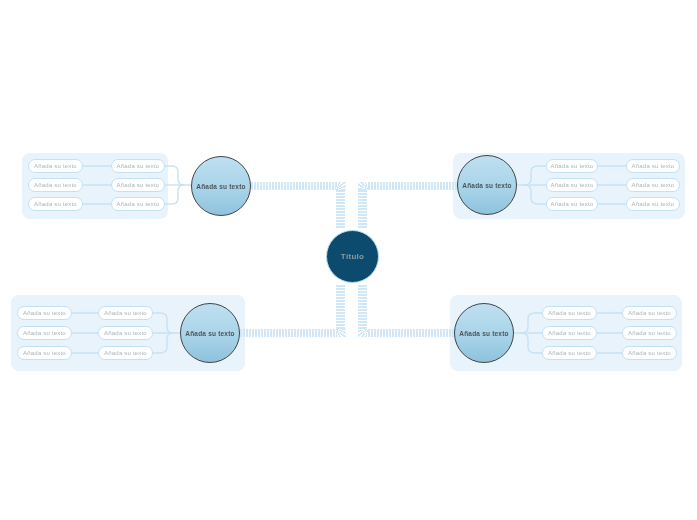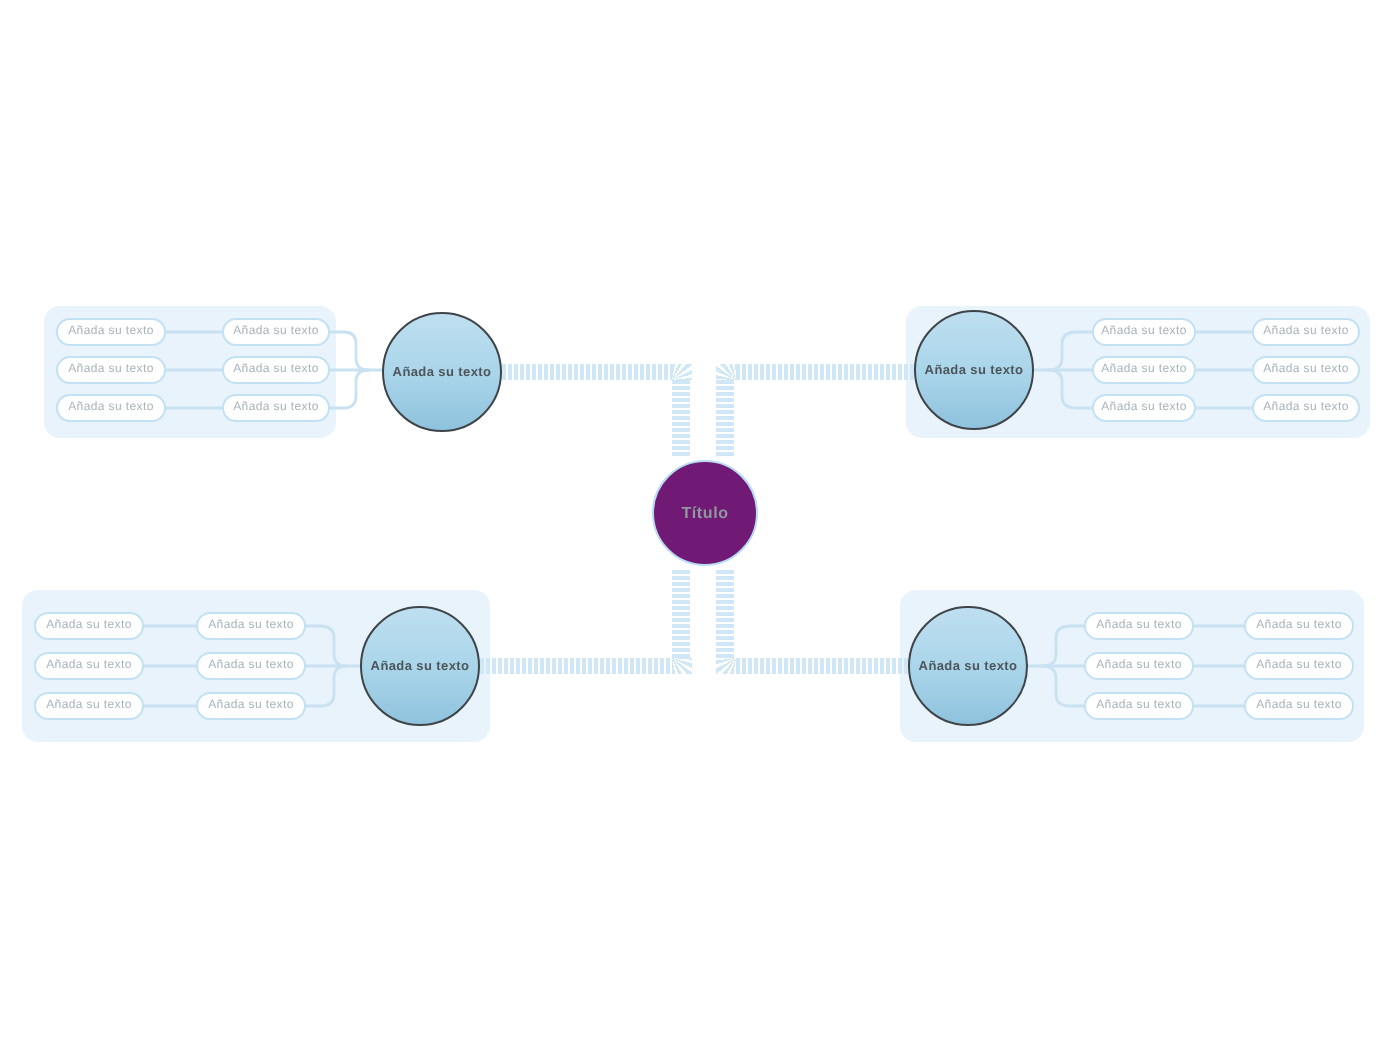--- a/index.html
+++ b/index.html
@@ -19,21 +19,21 @@
   .topic{
     position:absolute;width:60px;height:60px;border-radius:50%;box-sizing:border-box;
     border:1.5px solid #3e4448;
     background:linear-gradient(180deg,#bedff0 0%,#a8d4e9 55%,#8fc2dd 100%);
     display:flex;align-items:center;justify-content:center;
     font-size:6.5px;font-weight:600;color:#4d555b;letter-spacing:.2px;white-space:nowrap;
   }
   
   .center-topic{
     position:absolute;left:326px;top:230px;width:53px;height:53px;border-radius:50%;
-    box-sizing:border-box;border:1px solid #b9dcf2;background:#701a75;
+    box-sizing:border-box;border:1px solid #b9dcf2;background:#0c4a6e;
     display:flex;align-items:center;justify-content:center;
     font-size:8px;font-weight:600;color:#8f999f;letter-spacing:.3px;
   }
   
   .band{position:absolute;}
   .band-h{background:repeating-linear-gradient(90deg,#cfe7f6 0 1.8px,rgba(255,255,255,0) 1.8px 3px);}
   .band-v{background:repeating-linear-gradient(0deg,#cfe7f6 0 1.8px,rgba(255,255,255,0) 1.8px 3px);}
   .fan{position:absolute;}
   .fan-bl{background:repeating-conic-gradient(at 0% 100%,#cfe7f6 0deg 11deg,rgba(255,255,255,0) 11deg 21deg);}
   .fan-br{background:repeating-conic-gradient(at 100% 100%,#cfe7f6 0deg 11deg,rgba(255,255,255,0) 11deg 21deg);}

